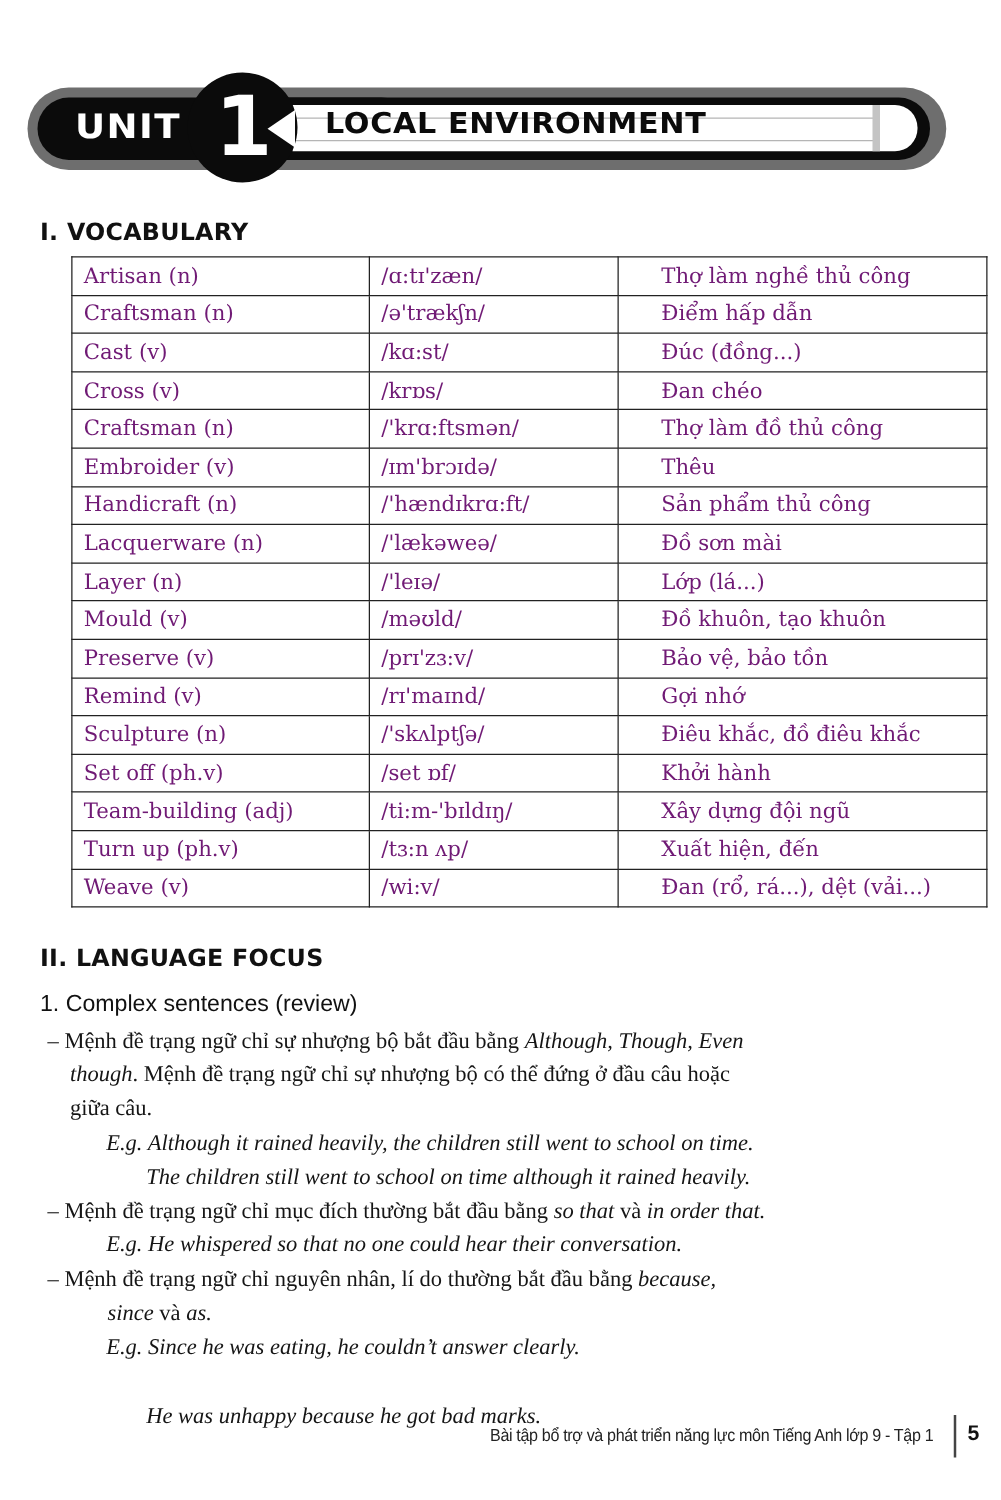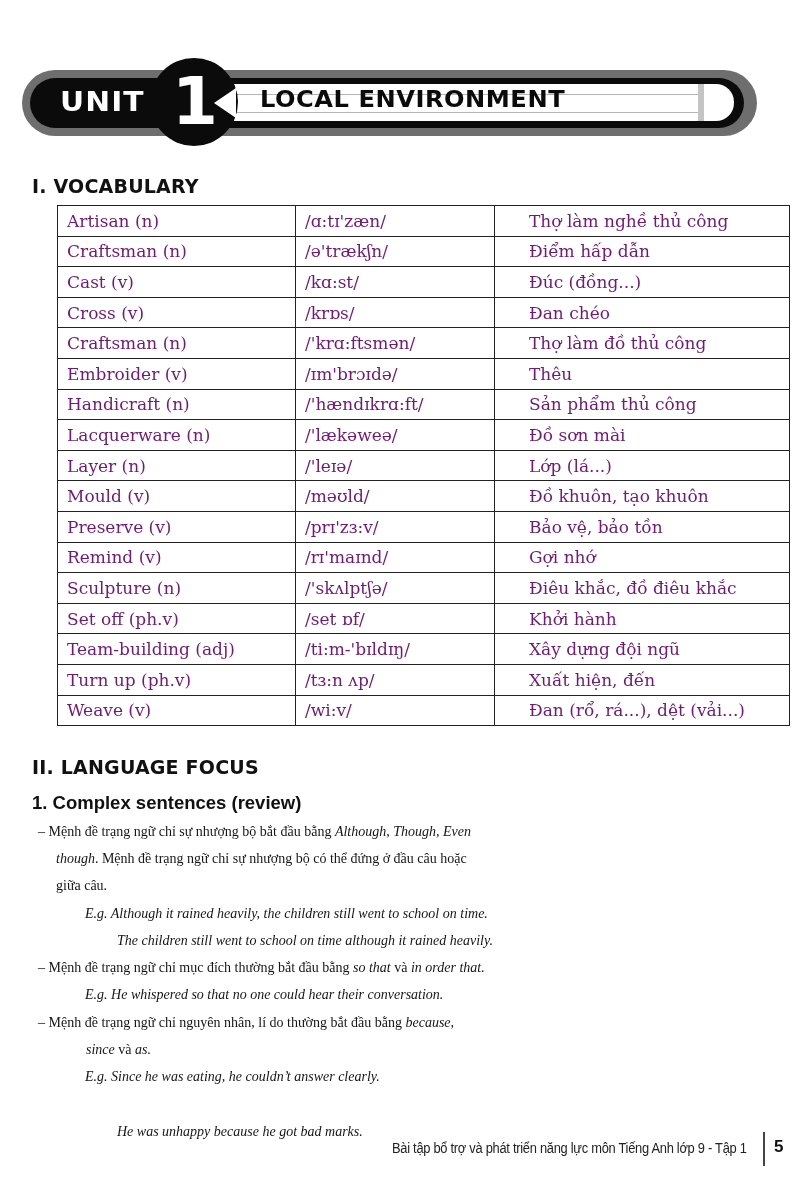--- a/index.html
+++ b/index.html
@@ -53,39 +53,39 @@
     letter-spacing: 0.5px; transform: scaleX(1.05); transform-origin: left;
   }
 
   
   .sec-h {
     position: absolute; left: 32px; font-family: "DejaVu Sans", sans-serif;
     font-weight: 700; font-size: 19px; color: #111; letter-spacing: 0.2px;
   }
   .sub-h {
     position: absolute; left: 32px; font-family: "Liberation Sans", sans-serif;
-    font-weight: 700; font-size: 18.5px; color: #111;
+    font-weight: 400; font-size: 18.5px; color: #111;
   }
 
   
   table.vocab {
     position: absolute; left: 57px; top: 205px; border-collapse: collapse;
     font-family: "DejaVu Serif", serif; font-size: 17px;
   }
   table.vocab td {
     border: 1.3px solid #222; height: 29.6px; padding: 0 0 0 9px;
     vertical-align: middle; white-space: nowrap; color: #701a75;
   }
   table.vocab td.c1 { width: 228px; }
   table.vocab td.c2 { width: 189px; }
   table.vocab td.c3 { width: 260px; padding-left: 34px; }
 
   
   .p {
-    position: absolute; font-family: "Liberation Serif", serif; font-size: 14px;
+    position: absolute; font-family: "Liberation Serif", serif; font-size: 18px;
     color: #151515; white-space: nowrap; line-height: 26px;
   }
   .p i { font-style: italic; }
 
   
   .footer-text {
     position: absolute; left: 392px; top: 1140px; font-family: "Liberation Sans", sans-serif;
     font-size: 14px; color: #222; letter-spacing: -0.3px; transform: scaleX(0.92); transform-origin: left;
   }
   .footer-sep { position: absolute; left: 763px; top: 1132px; width: 1.5px; height: 34px; background: #444; }

